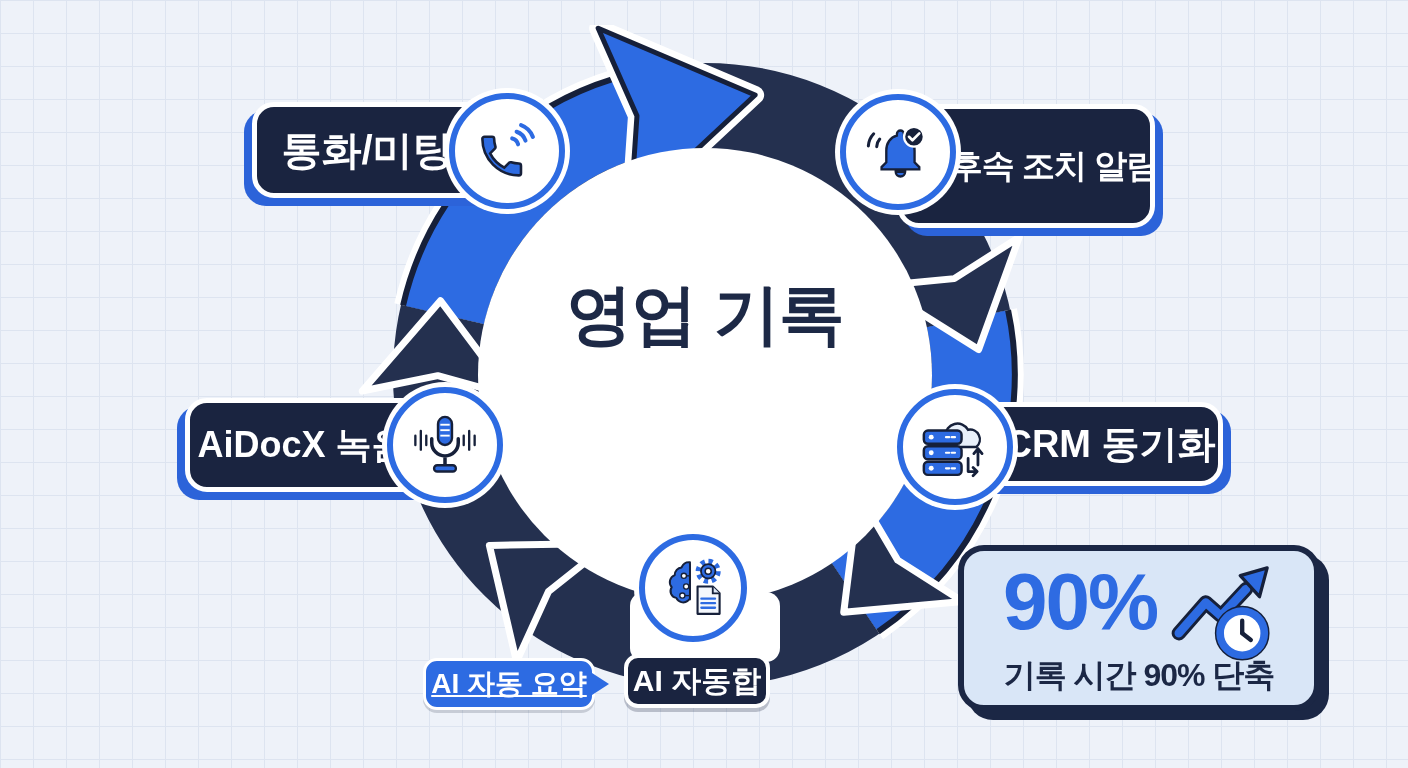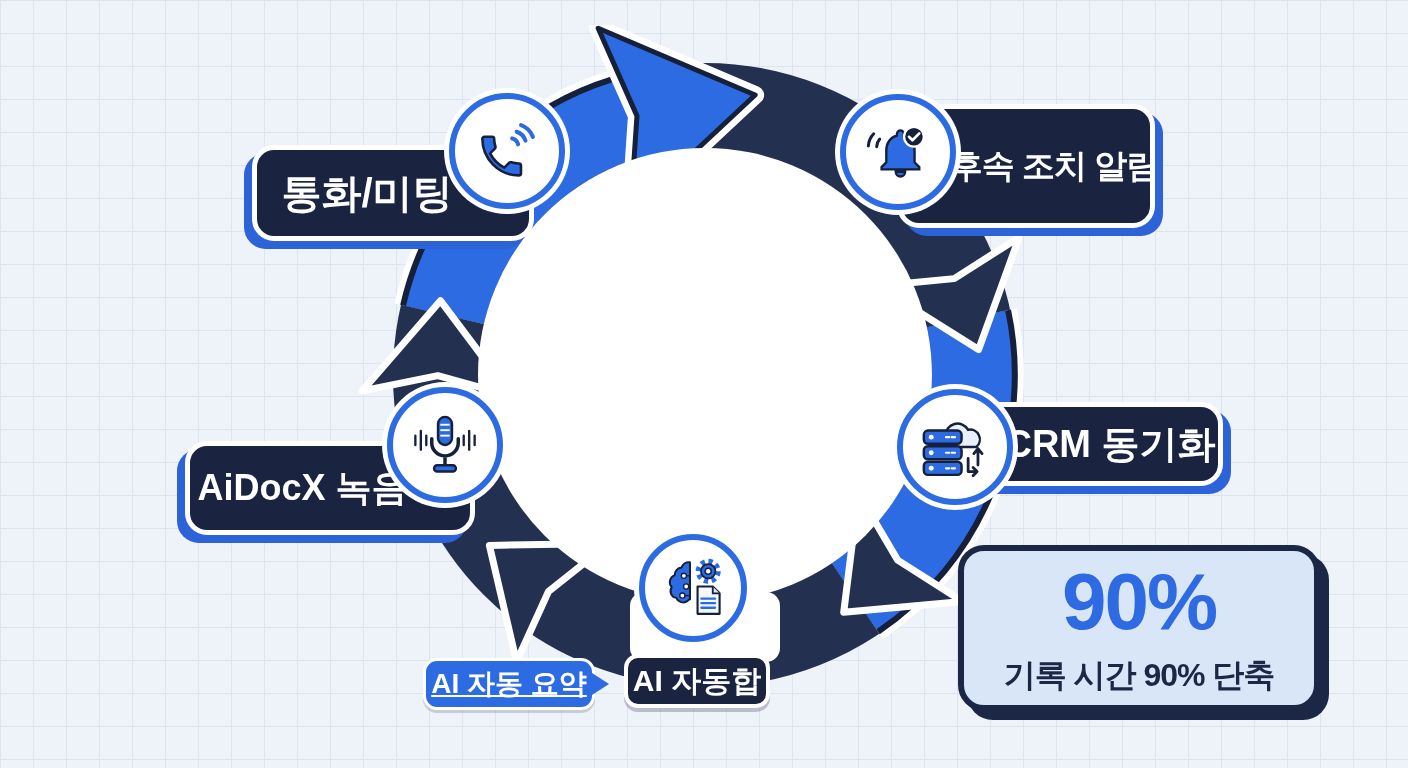--- a/index.html
+++ b/index.html
@@ -24,21 +24,21 @@
     text-align:center; color:#1d2946; font-weight:800;
     font-size:66px; line-height:1.18; letter-spacing:-1px;
   }
 
   
   .pill {
     position:absolute; display:flex; align-items:center; justify-content:center;
     background:#1a2440; border:5px solid #ffffff; border-radius:22px;
     color:#ffffff; font-weight:800; white-space:nowrap;
   }
-  .pill.shadow-left  { box-shadow:-8px 8px 0 #2c63d9;margin-top:43px; }
+  .pill.shadow-left  { box-shadow:-8px 8px 0 #2c63d9; }
   .pill.shadow-right { box-shadow: 8px 8px 0 #2c63d9; }
 
   .icon-circle {
     position:absolute; background:#ffffff; border:6px solid #2d6be2;
     border-radius:50%; box-shadow:0 0 0 5px #ffffff;
     display:flex; align-items:center; justify-content:center;
   }
 
   .pill-call { left:252px; top:102px; width:282px; height:96px; font-size:40px; padding-right:52px; }
   .circle-call { left:449px; top:93px; width:116px; height:116px; }
@@ -82,21 +82,21 @@
   }
 
   
   .stat-card {
     position:absolute; left:958px; top:545px; width:362px; height:166px;
     background:#d9e6f7; border:6px solid #1b2745; border-radius:26px;
     box-shadow:9px 9px 0 #1b2745;
     display:flex; flex-direction:column; align-items:center; justify-content:center;
     padding-top:4px;
   }
-  .stat-row { display:flex; align-items:flex-start; gap:14px; height:90px;flex-direction:column; }
+  .stat-row { display:flex; align-items:flex-start; gap:14px; height:90px; }
   .stat-value { color:#2e6be2; font-weight:800; font-size:80px; letter-spacing:-2px; line-height:1; }
   .stat-desc { color:#1b2745; font-weight:800; font-size:32px; letter-spacing:-1px; white-space:nowrap; margin-top:2px; }
 
   .dh { fill:#24304f; stroke:#ffffff; stroke-width:7; stroke-linejoin:round; }
 </style>
 </head>
 <body>
 
 <div class="glow"></div>
 
@@ -130,20 +130,21 @@
       <polygon class="dh" points="322,8 415,83 322,158 340,83"></polygon>
     </g>
   <g transform="rotate(272 350 350)">
       <polygon class="dh" points="322,8 415,83 322,158 340,83"></polygon>
     </g>
 
   <circle cx="350" cy="350" r="227" fill="#ffffff"></circle>
 </svg>
 
 <div class="center-title">
+  <div>영업 기록</div>
 </div>
 
 <div class="pill shadow-left pill-call">
   <span>통화/미팅</span>
 </div>
 <div class="icon-circle circle-call">
   <svg width="74" height="74" viewBox="0 0 100 100">
     <g transform="translate(8,22) scale(2.9)">
       <path d="M6.62 10.79c1.44 2.83 3.76 5.14 6.59 6.59l2.2-2.2c.27-.27.67-.36 1.02-.24 1.12.37 2.33.57 3.57.57.55 0 1 .45 1 1V20c0 .55-.45 1-1 1-9.39 0-17-7.61-17-17 0-.55.45-1 1-1h3.5c.55 0 1 .45 1 1 0 1.25.2 2.45.57 3.57.11.35.03.74-.25 1.02l-2.2 2.2z" fill="#2d6be2" stroke="#16203a" stroke-width="1.2"></path>
     </g>

